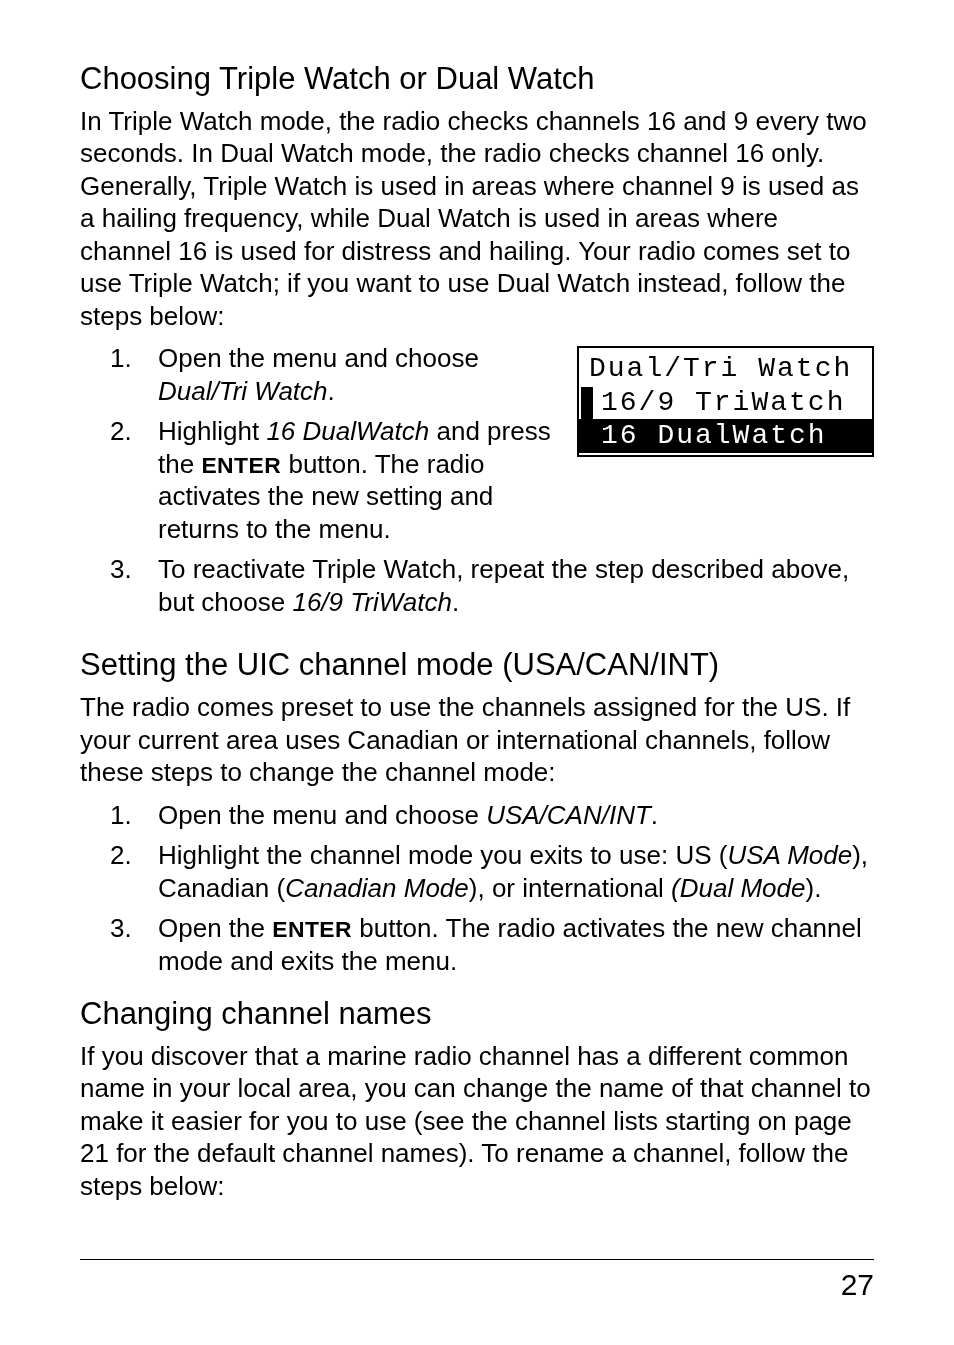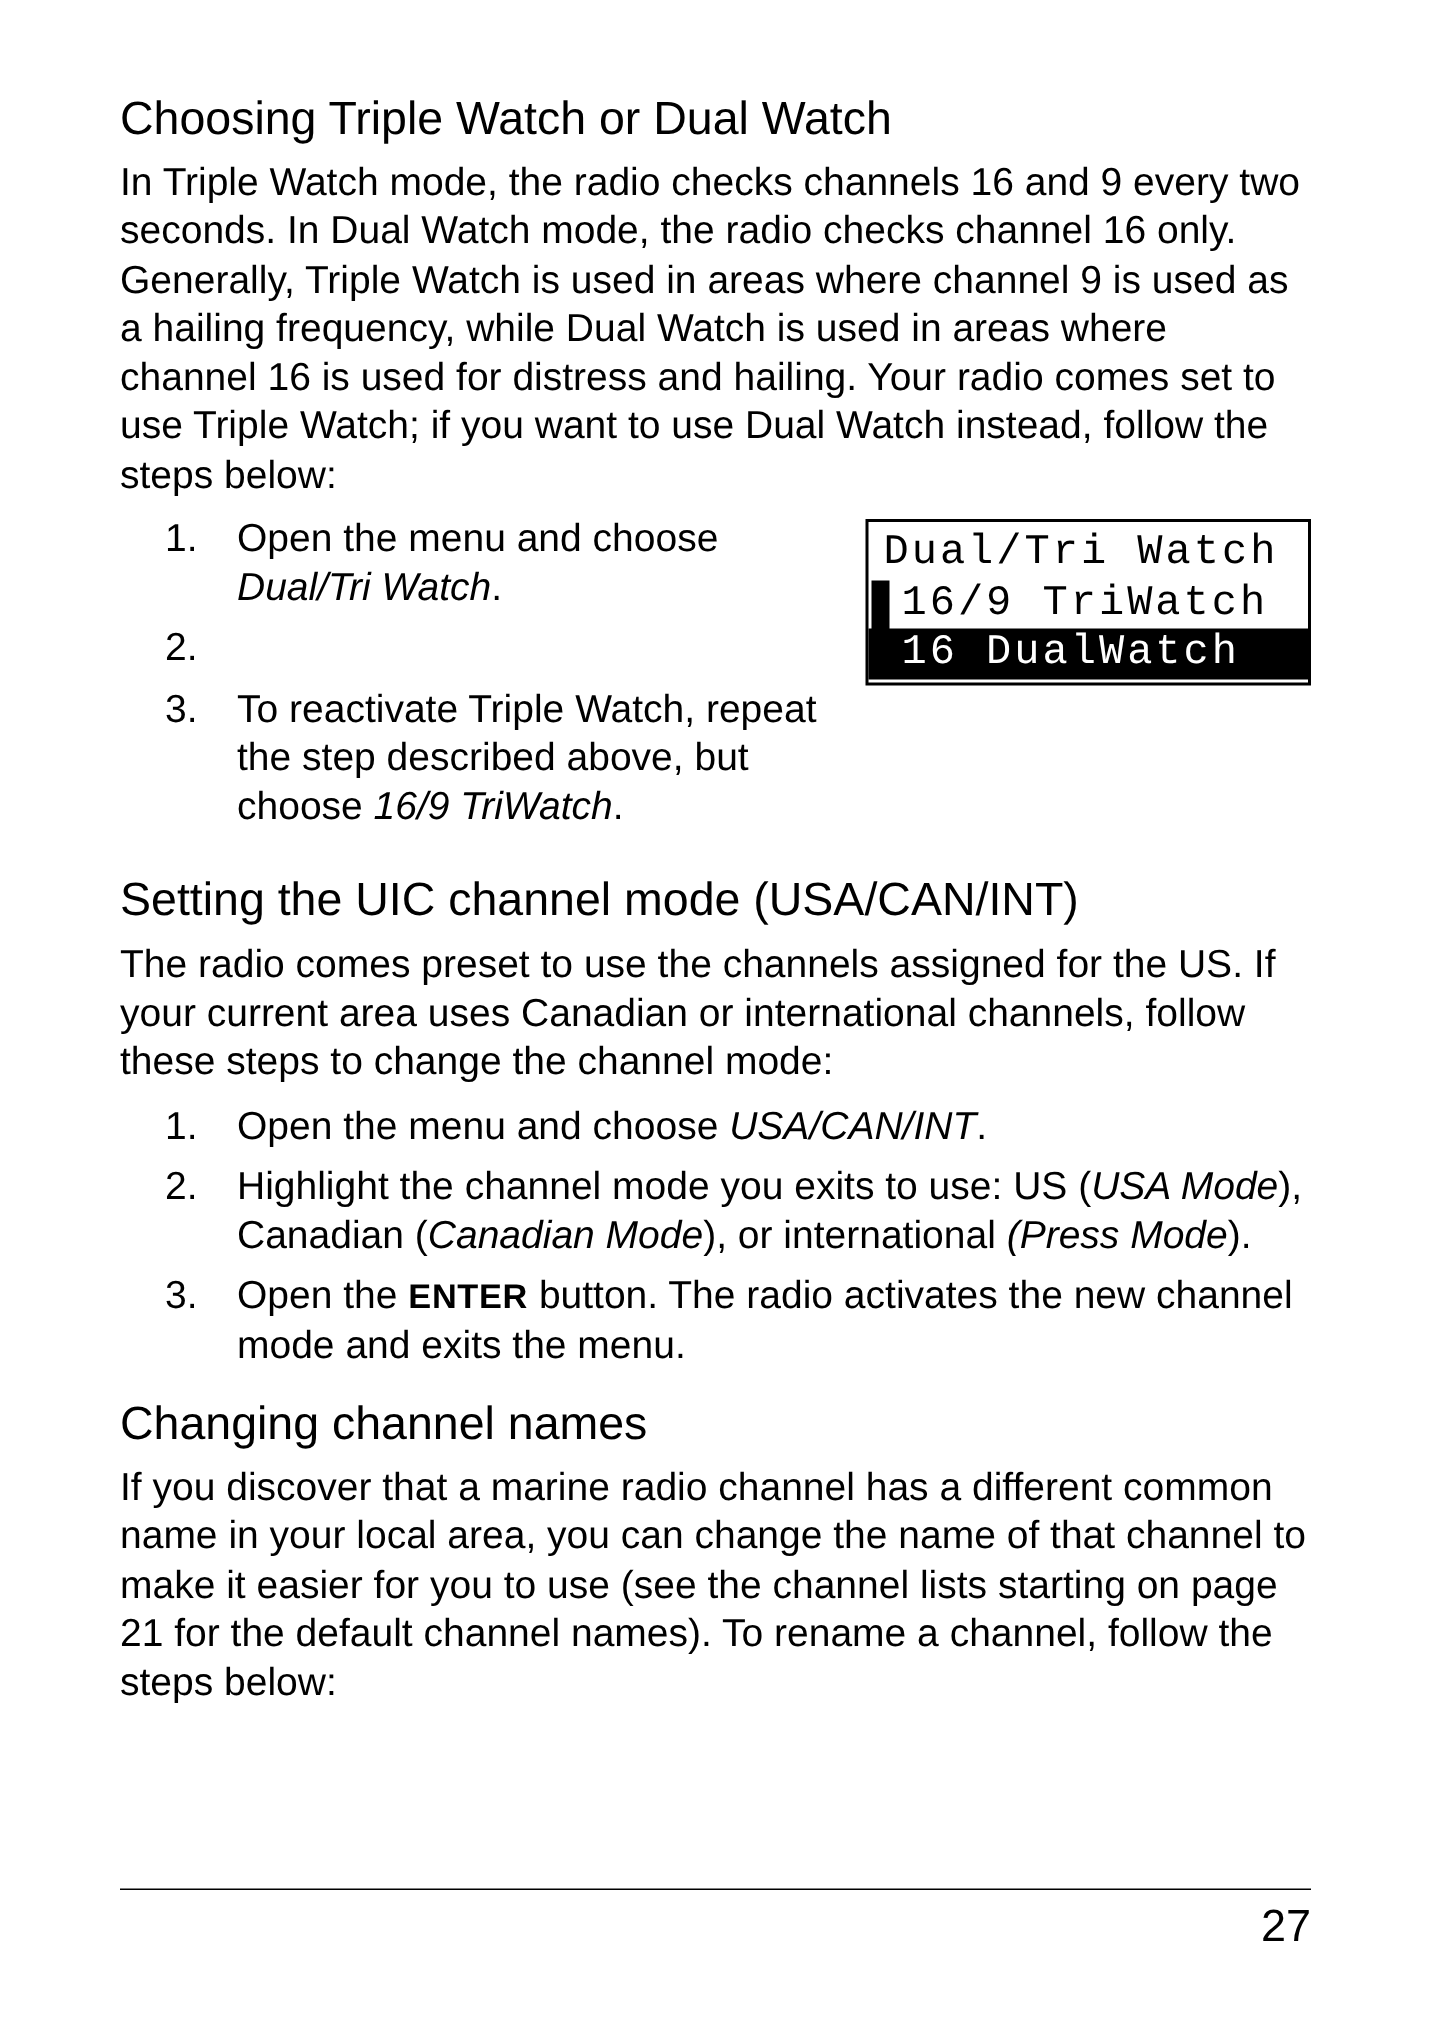--- a/index.html
+++ b/index.html
@@ -99,20 +99,23 @@
 
   <div class="list">
     <div class="list-item">
       <div class="list-num">1.</div>
       <div class="list-body">
         <span>Open the menu and choose </span><span class="italic">Dual/Tri Watch</span><span>.</span>
       </div>
     </div>
     <div class="list-item">
       <div class="list-num">2.</div>
+      <div class="list-body">
+        <span>Highlight </span><span class="italic">16 DualWatch</span><span> and press the </span><span class="sc-enter">ENTER</span><span> button. The radio activates the new setting and returns to the menu.</span>
+      </div>
     </div>
     <div class="list-item">
       <div class="list-num">3.</div>
       <div class="list-body">
         <span>To reactivate Triple Watch, repeat the step described above, but choose </span><span class="italic">16/9 TriWatch</span><span>.</span>
       </div>
     </div>
   </div>
 </div>
 
@@ -122,21 +125,21 @@
 <div class="list">
   <div class="list-item">
     <div class="list-num">1.</div>
     <div class="list-body">
       <span>Open the menu and choose </span><span class="italic">USA/CAN/INT</span><span>.</span>
     </div>
   </div>
   <div class="list-item">
     <div class="list-num">2.</div>
     <div class="list-body">
-      <span>Highlight the channel mode you exits to use: US (</span><span class="italic">USA Mode</span><span>), Canadian (</span><span class="italic">Canadian Mode</span><span>), or international </span><span class="italic">(Press Mode</span><span>).</span>
+      <span>Highlight the channel mode you exits to use: US (</span><span class="italic">USA Mode</span><span>), Canadian (</span><span class="italic">Canadian Mode</span><span>), or international </span><span class="italic">(Dual Mode</span><span>).</span>
     </div>
   </div>
   <div class="list-item">
     <div class="list-num">3.</div>
     <div class="list-body">
       <span>Open the </span><span class="sc-enter">ENTER</span><span> button. The radio activates the new channel mode and exits the menu.</span>
     </div>
   </div>
 </div>
 

